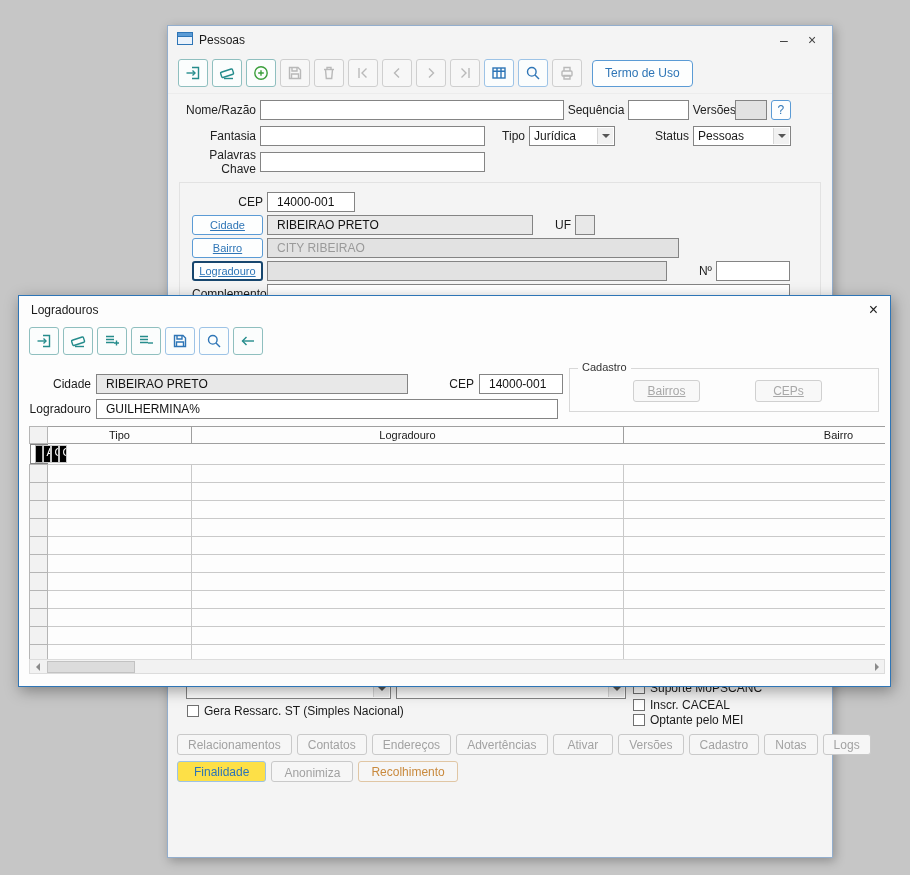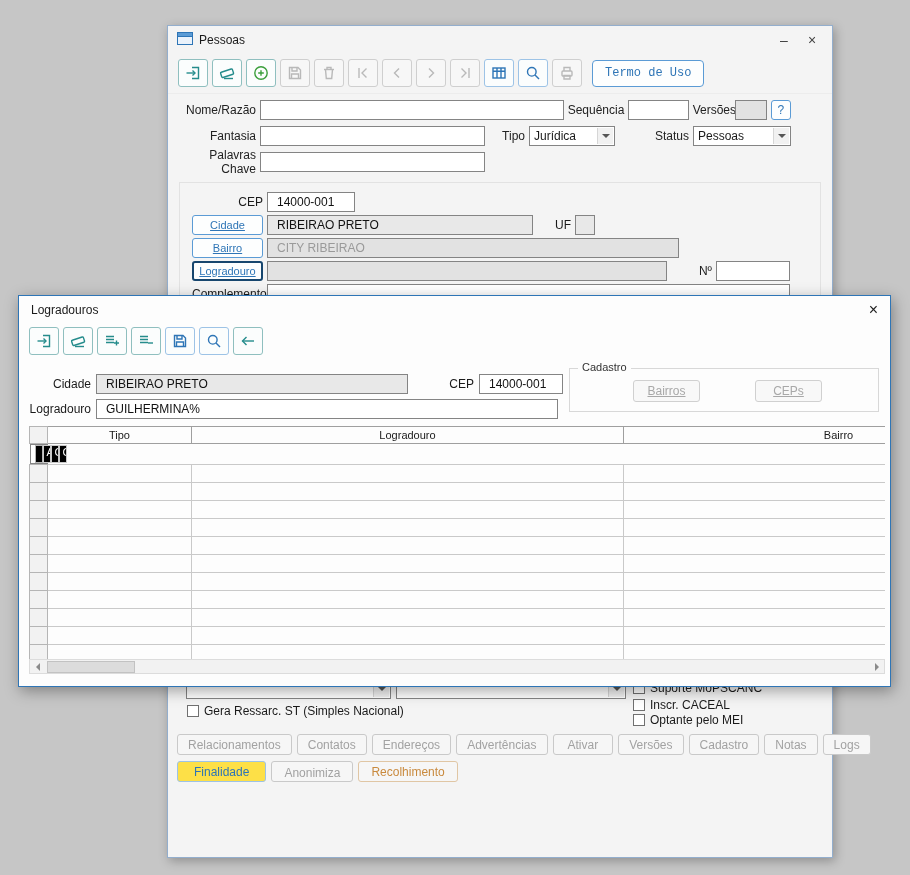--- a/index.html
+++ b/index.html
@@ -9,21 +9,21 @@
   .win{position:absolute;background:#f4f4f4;border:1px solid #93aecd;box-shadow:2px 3px 10px rgba(0,0,0,.28)}
   #pessoas{left:167px;top:25px;width:666px;height:833px;z-index:1}
   #logradouros{left:18px;top:295px;width:873px;height:392px;background:#fdfdfd;border:1px solid #2e75b6;z-index:10;box-shadow:2px 4px 14px rgba(0,0,0,.35)}
 
   .titlebar{display:flex;align-items:center;height:27px;padding:0 9px;gap:6px}
   .titlebar .title{font-weight:normal;font-size:12px}
   .spacer{flex:1}
   .wbtn{width:22px;text-align:center;color:#444;font-size:14px}
 
   .tb{display:flex;align-items:center;gap:4px;padding:6px 10px;border-bottom:1px solid #ececec}
-  .tbtn{width:30px;height:28px;border:1px solid #8fbfbf;border-radius:3px;background:#fbfdfd;display:flex;align-items:center;justify-content:center;color:#258c8c;padding:0;font-family:Liberation Mono, monospace}
+  .tbtn{width:30px;height:28px;border:1px solid #8fbfbf;border-radius:3px;background:#fbfdfd;display:flex;align-items:center;justify-content:center;color:#258c8c;padding:0;font-family:Liberation Sans, sans-serif}
   .tbtn svg{display:block}
   .tbtn.blue{color:#2e75b6;border-color:#9dc3e6}
   .tbtn.green{color:#3a9e3a}
   .tbtn.dis{border-color:#cfcfcf;color:#b9b9b9;background:#f7f7f7}
   .tbtn.txt{width:auto;padding:0 12px;height:27px;font-size:12px;color:#2e75b6;border:1px solid #5b9bd5;border-radius:4px;background:#fdfefe;margin-left:6px}
 
   .frow{display:flex;align-items:center;margin:5px 41px 5px 12px;height:21px}
   .flabel{width:76px;text-align:right;margin-right:4px;font-size:12px;color:#222;flex:none}
   .inp{height:20px;border:1px solid #848484;background:#fff;font-family:inherit;font-size:12px;padding:0 9px;color:#111}
   .inp.ro{background:#e8e8e8}

